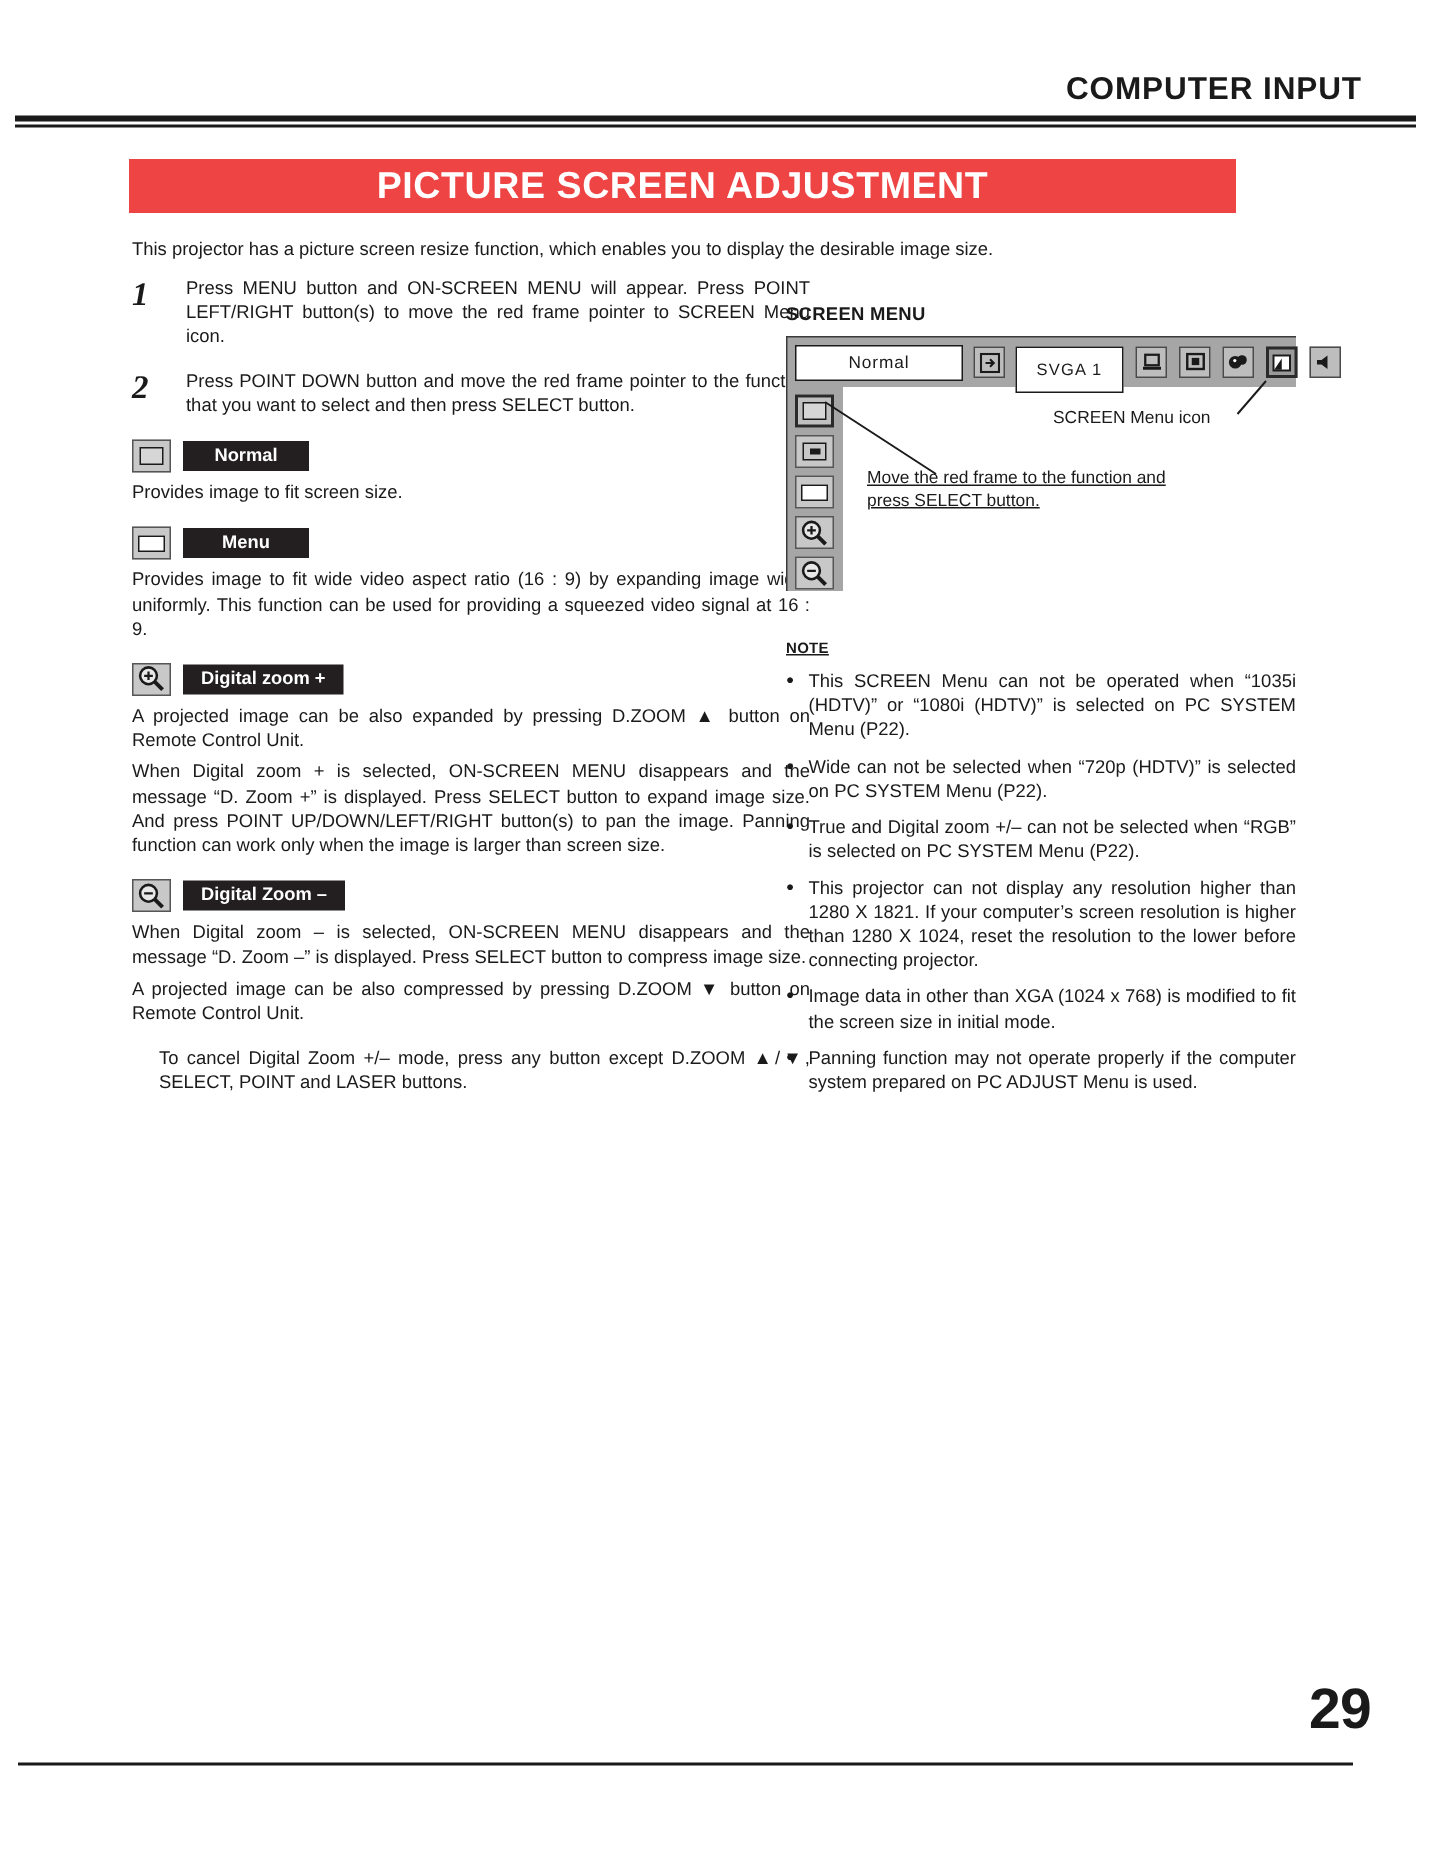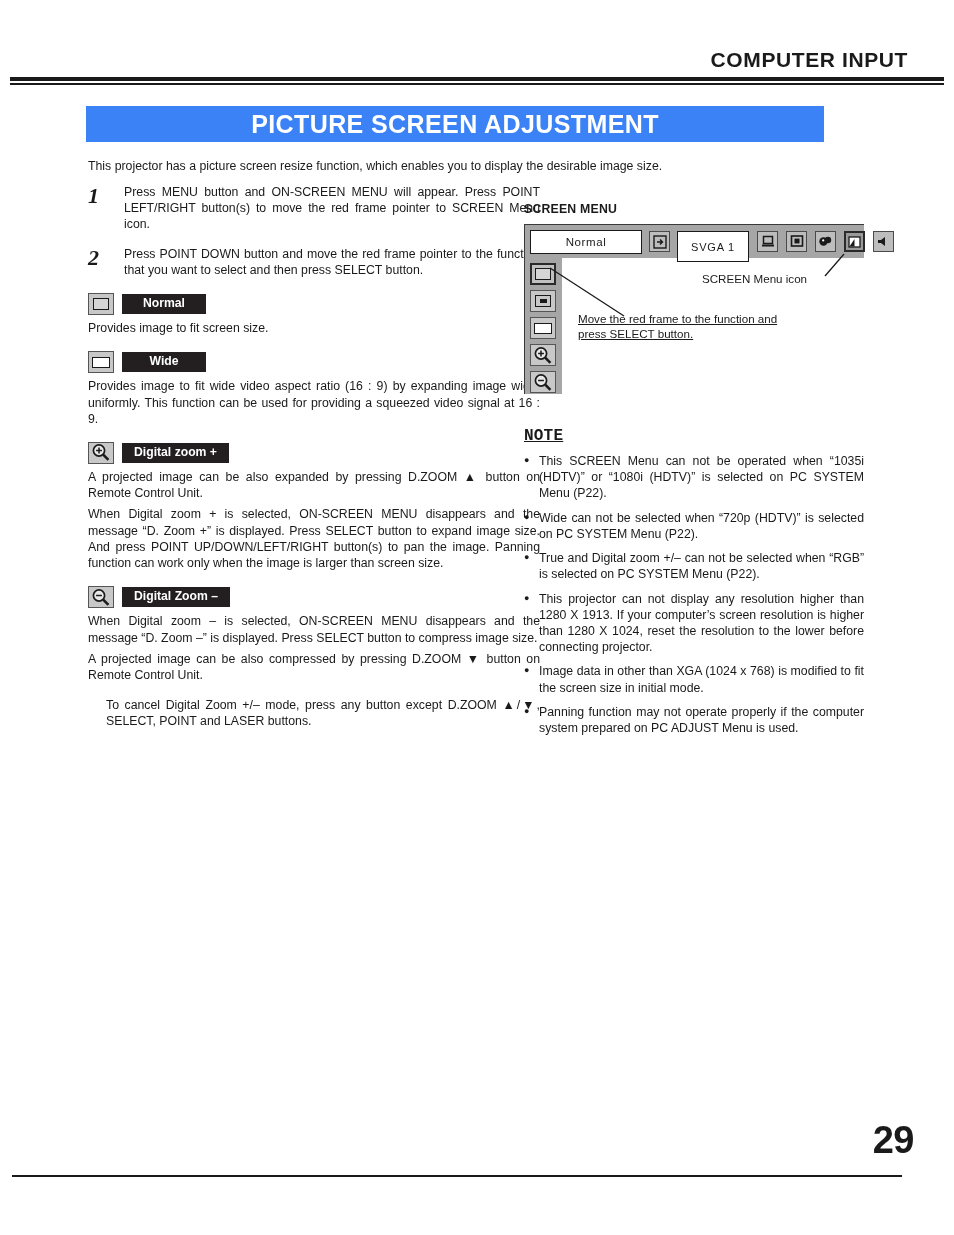--- a/index.html
+++ b/index.html
@@ -23,21 +23,21 @@
     height:4px; background:#1a1a1a;
   }
   .hdr-rule-thin {
     position:absolute; left:10px; right:10px; top:83px;
     height:1.5px; background:#1a1a1a;
   }
 
   
   .banner {
     position:absolute; left:86px; top:106px; width:738px; height:36px;
-    background:#3b82f6; color:#ffffff;
+    background:#ef4444; color:#ffffff;
     display:flex; align-items:center; justify-content:center;
   }
   .banner-text { font-size:25px; font-weight:bold; letter-spacing:0.4px; }
 
   .intro {
     position:absolute; left:88px; top:158px; width:780px;
     font-size:12.3px; line-height:1.35;
   }
 
   
@@ -141,22 +141,22 @@
   }
   .callout-mid {
     position:absolute; left:54px; top:88px;
     font-size:11.6px; line-height:1.28;text-decoration:underline;
   }
   .leader { position:absolute; left:0; top:0; width:340px; height:175px;
             pointer-events:none; }
 
   
   .note-head {
-    margin-top:28px; font-size:16px; font-weight:bold;
-    text-decoration:underline; letter-spacing:0.2px;font-family:Liberation Mono, monospace;
+    margin-top:28px; font-size:10px; font-weight:bold;
+    text-decoration:underline; letter-spacing:0.2px;
   }
   .note-item { display:flex; margin-top:8px; }
   .note-bullet {
     flex:0 0 15px; font-size:9px; line-height:1.65; color:#1a1a1a;
   }
   .note-txt {
     flex:1; font-size:12.3px; line-height:1.32;
     text-align:justify; text-justify:inter-word;
   }
 
@@ -206,21 +206,21 @@
       </div>
       <div class="fn-text plain">Provides image to fit screen size.</div>
     </div>
 
 
     <div class="fn-block">
       <div class="fn-head">
         <div class="fn-icon">
           <span class="ico-wide-in"></span>
         </div>
-        <div class="fn-label">Wide</div>
+        <div class="fn-label">Menu</div>
       </div>
       <div class="fn-text">Provides image to fit wide video aspect ratio (16 : 9) by expanding image width uniformly.  This function can be used for providing a squeezed video signal at 16 : 9.</div>
     </div>
 
     <div class="fn-block">
       <div class="fn-head">
         <div class="fn-icon">
           <svg width="22" height="19" viewBox="0 0 22 19">
             <circle cx="9" cy="7.5" r="5.6" fill="#e8e8e8" stroke="#1a1a1a" stroke-width="1.7"></circle>
             <line x1="9" y1="4.6" x2="9" y2="10.4" stroke="#1a1a1a" stroke-width="1.5"></line>
@@ -356,21 +356,21 @@
     <div class="note-item">
       <div class="note-bullet">●</div>
       <div class="note-txt">Wide can not be selected when “720p (HDTV)” is selected on PC SYSTEM Menu  (P22).</div>
     </div>
     <div class="note-item">
       <div class="note-bullet">●</div>
       <div class="note-txt">True and Digital zoom +/– can not be selected when “RGB” is selected on PC SYSTEM Menu (P22).</div>
     </div>
     <div class="note-item">
       <div class="note-bullet">●</div>
-      <div class="note-txt">This projector can not display any resolution higher than 1280 X 1913.  If your computer’s screen resolution is higher than 1280 X 1024, reset the resolution to the lower before connecting projector.</div>
+      <div class="note-txt">This projector can not display any resolution higher than 1280 X 1821.  If your computer’s screen resolution is higher than 1280 X 1024, reset the resolution to the lower before connecting projector.</div>
     </div>
     <div class="note-item">
       <div class="note-bullet">●</div>
       <div class="note-txt">Image data in other than XGA (1024 x 768) is modified to fit the screen size in initial mode.</div>
     </div>
     <div class="note-item">
       <div class="note-bullet">●</div>
       <div class="note-txt">Panning function may not operate properly if the computer system prepared on PC ADJUST Menu is used.</div>
     </div>
   </div>

